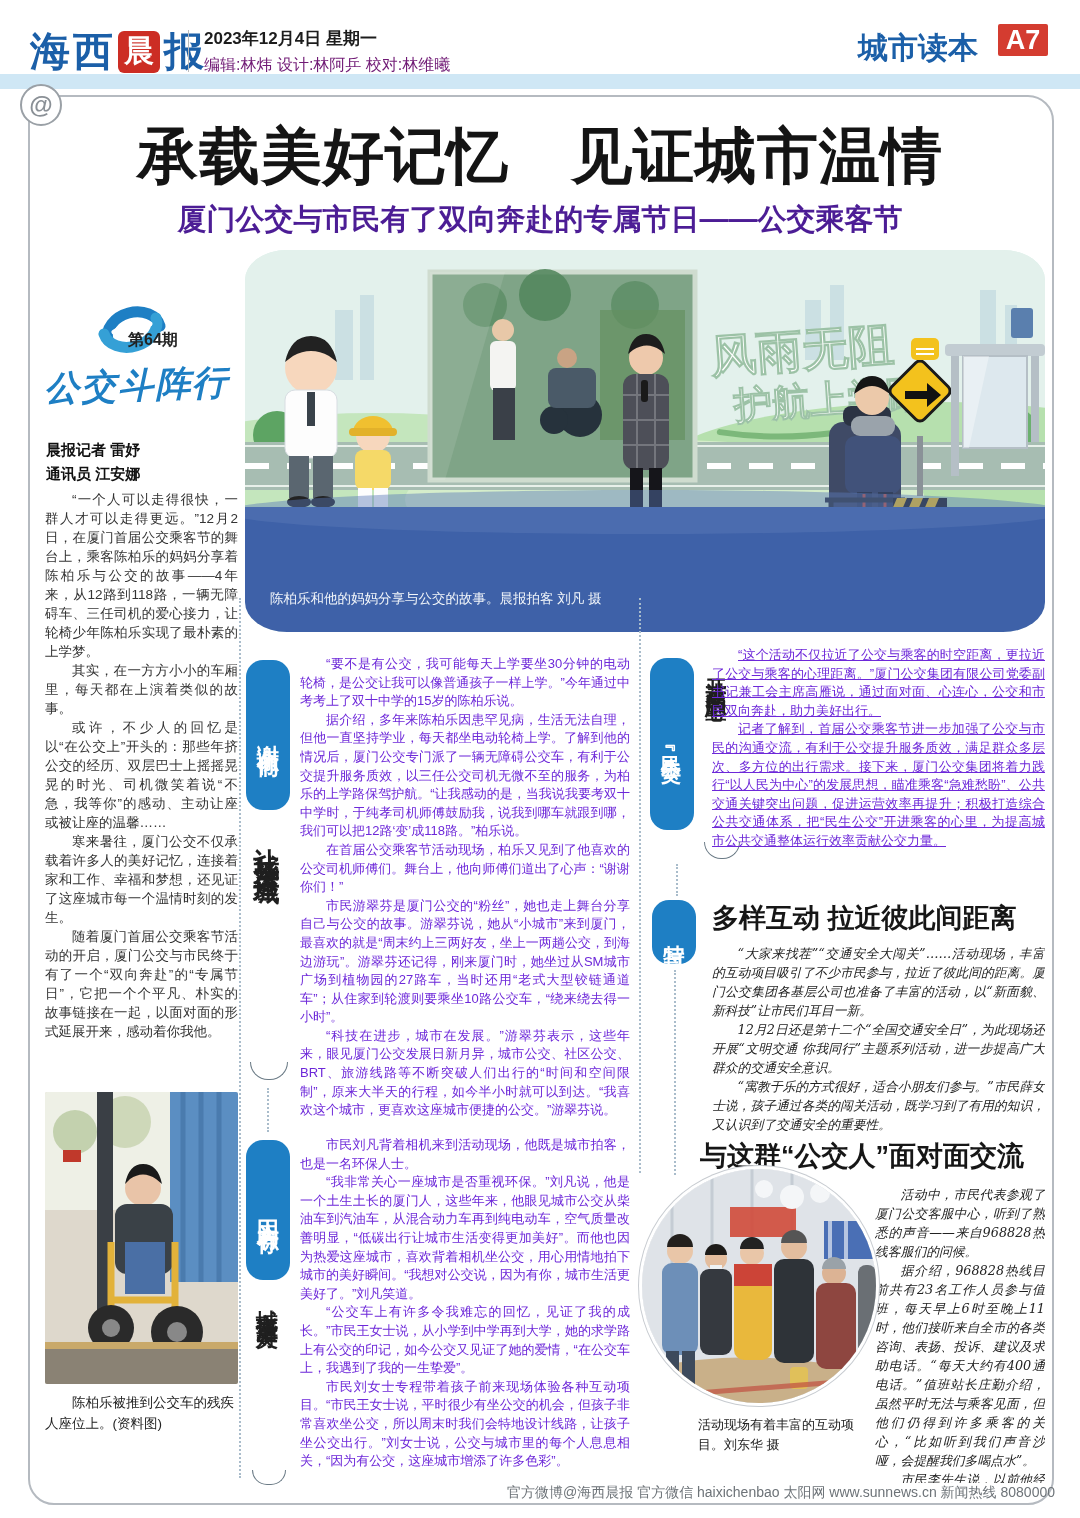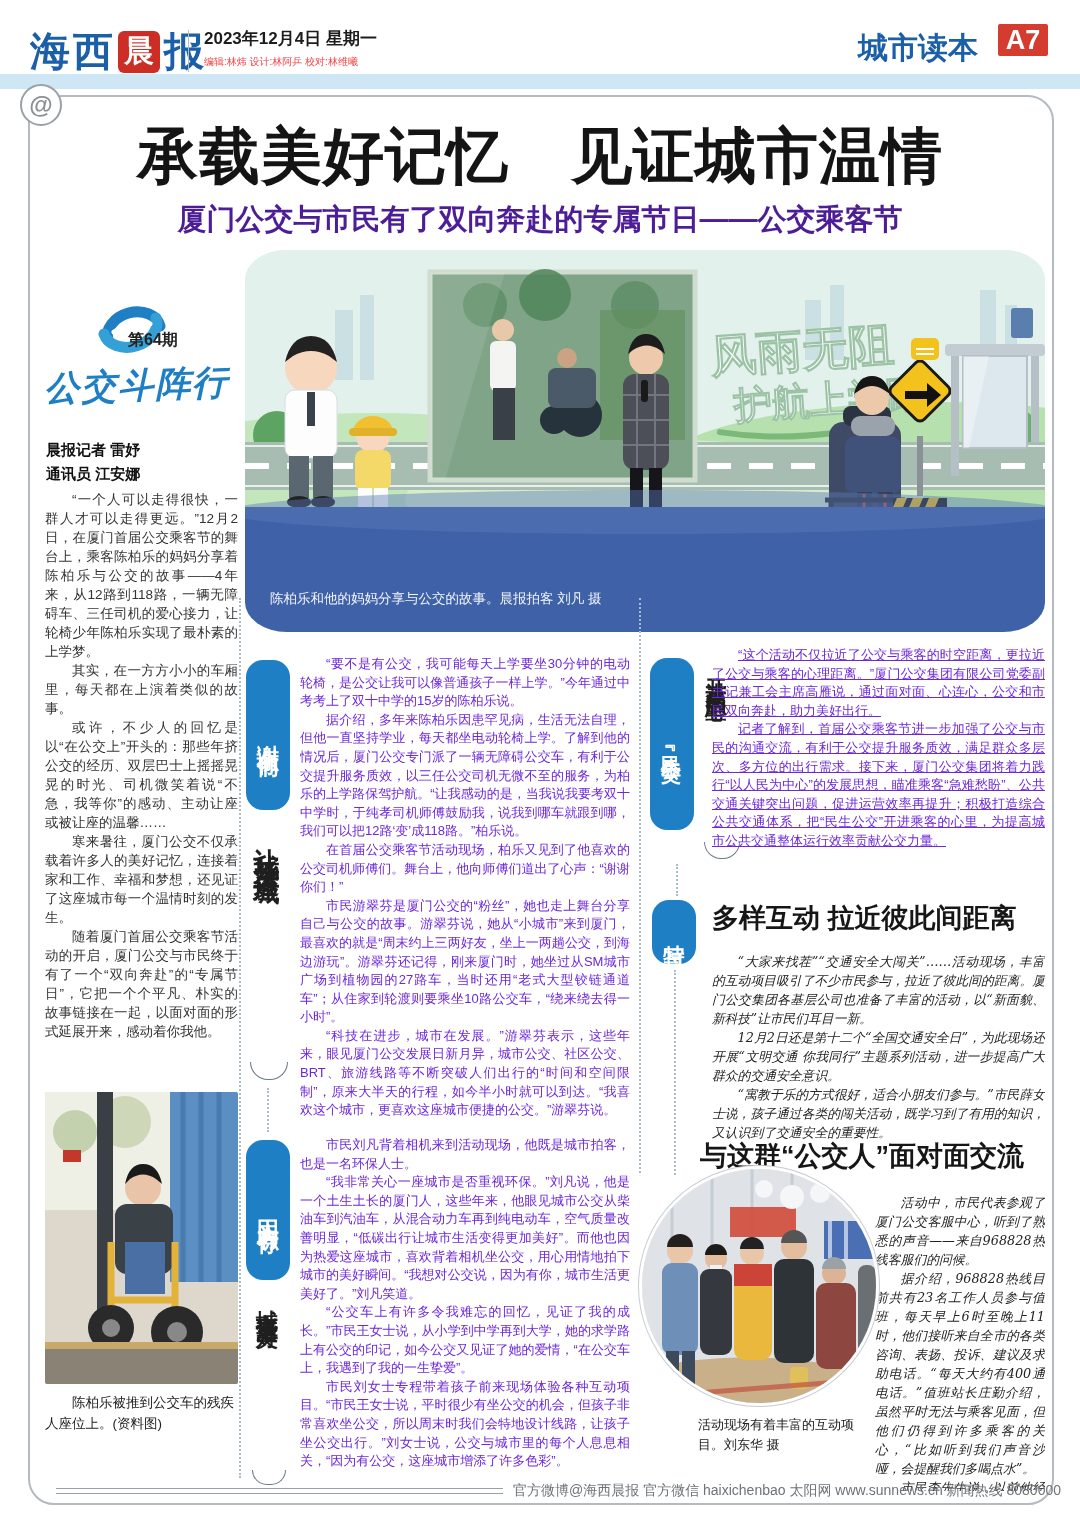--- a/index.html
+++ b/index.html
@@ -6,21 +6,21 @@
   .page{position:relative;width:1080px;height:1518px;background:#fff;overflow:hidden;
         font-family:"Liberation Sans",sans-serif;color:#2c2c2c;}
   
   .masthead{position:absolute;left:30px;top:24px;display:flex;align-items:center;gap:2px;}
   .masthead .mchar{font-size:40px;font-weight:900;color:#1b5fa8;letter-spacing:1px;}
   .mred{width:42px;height:42px;background:#cc2d24;border-radius:6px;color:#fff;
         font-size:30px;font-weight:900;display:flex;align-items:center;justify-content:center;margin:0 2px;}
   .head-div{position:absolute;left:188px;top:30px;width:1px;height:42px;background:#bbb;}
   .dateblock{position:absolute;left:204px;top:27px;}
   .dateline{font-size:17px;font-weight:700;color:#1c1c1c;}
-  .staffline{font-size:10px;color:#ef4444;margin-top:5px;}
+  .staffline{font-size:16px;color:#701a75;margin-top:5px;}
   .sectionname{position:absolute;right:102px;top:28px;font-size:30px;font-weight:900;color:#1b5fa8;}
   .pagebox{position:absolute;right:32px;top:24px;width:50px;height:32px;background:#d43c30;color:#fff;
            font-size:27px;font-weight:700;display:flex;align-items:center;justify-content:center;border-radius:2px;margin-left:39px;}
   .blueband{position:absolute;left:0;top:74px;width:1080px;height:15px;background:#cfe7f5;}
   .frame{position:absolute;left:28px;top:95px;width:1022px;height:1406px;border:2px solid #b5bac0;border-radius:26px;}
   .atcircle{position:absolute;left:20px;top:84px;width:38px;height:38px;border:2px solid #9aa0a6;border-radius:50%;
             background:#fff;color:#8a9096;font-size:24px;font-weight:700;display:flex;align-items:center;justify-content:center;}
   
   .h1{position:absolute;left:40px;top:116px;width:1000px;text-align:center;font-size:61px;font-weight:900;
       color:#141414;letter-spacing:1px;white-space:nowrap;}
@@ -43,30 +43,30 @@
   
   .vdots{position:absolute;width:0;border-left:2px dotted #a9bccb;}
   
   .pill{position:absolute;width:44px;background:#1e7fc4;color:#fff;border-radius:17px;
         writing-mode:vertical-rl;text-orientation:upright;display:flex;align-items:center;justify-content:center;
         font-weight:700;letter-spacing:4px;}
   .vtitle{position:absolute;writing-mode:vertical-rl;text-orientation:upright;color:#1f1f1f;font-weight:700;}
   .arc{position:absolute;border:1.6px solid #6b7b86;border-top:none;border-radius:0 0 20px 20px;}
   
   .coltext{position:absolute;font-size:13px;line-height:18.6px;text-align:justify;color:#6d28d9;overflow:hidden;}
-  .featuretext{font-family:"DejaVu Serif",serif;font-style:italic;font-size:12.8px;line-height:19px;color:#222;margin-top:8px;}
+  .featuretext{font-family:"DejaVu Serif",serif;font-style:italic;font-size:12.8px;line-height:19px;color:#222;}
   .fhead{position:absolute;font-size:27px;font-weight:900;color:#161616;white-space:nowrap;}
   
   .circwrap{position:absolute;left:650px;top:1185px;width:395px;height:298px;}
   .circfloat{float:left;width:215px;height:298px;margin-right:10px;}
   .circphoto{position:absolute;left:-8px;top:-16px;width:234px;height:234px;border-radius:50%;overflow:hidden;
              box-shadow:0 0 0 3px #fff,0 0 0 4px #c7cbd0;}
   .circcap{position:absolute;left:48px;top:230px;width:175px;font-size:13px;line-height:20px;color:#222;}
   
-  .footer{position:absolute;left:56px;top:1482px;width:1005px;display:flex;align-items:center;}
+  .footer{position:absolute;left:50px;top:1482px;width:1005px;display:flex;align-items:flex-end;flex-direction:column;}
   .frule{flex:1;height:4px;border-top:1px solid #9aa0a6;border-bottom:1px solid #9aa0a6;margin-right:10px;}
   .ftext{font-size:14px;color:#6d7378;white-space:nowrap;}
 </style>
 </head>
 <body>
 
 <div class="page">
 
   <div class="masthead">
     <span class="mchar">海</span>

